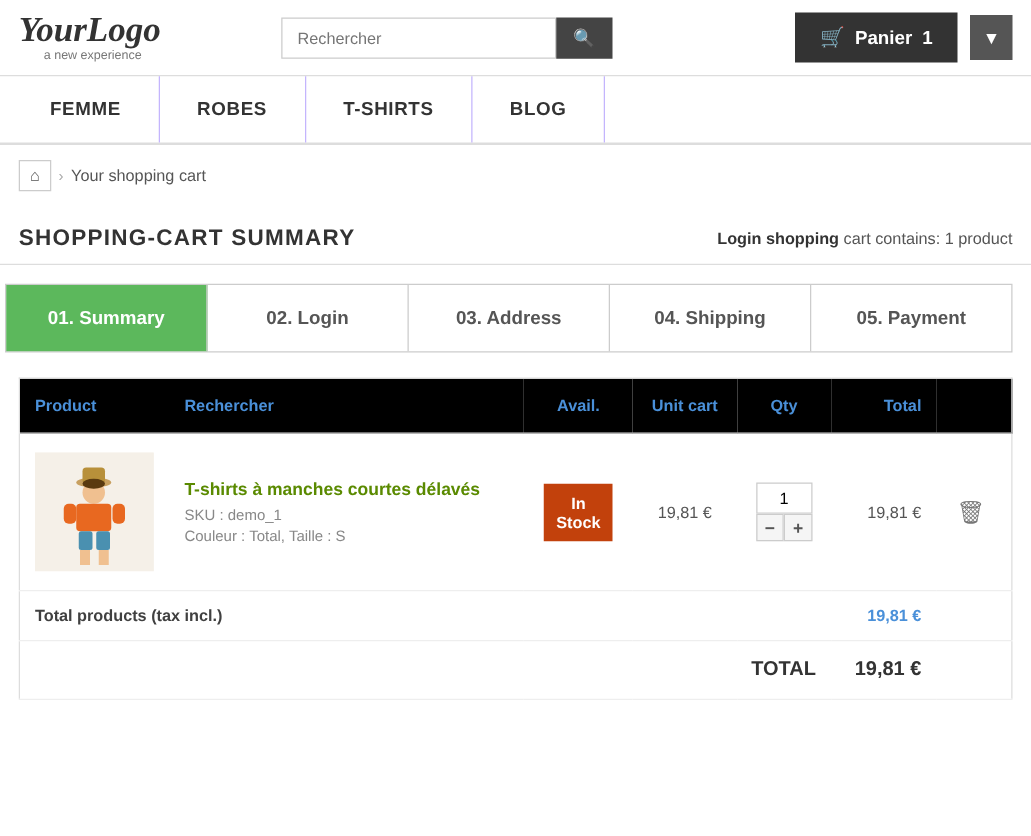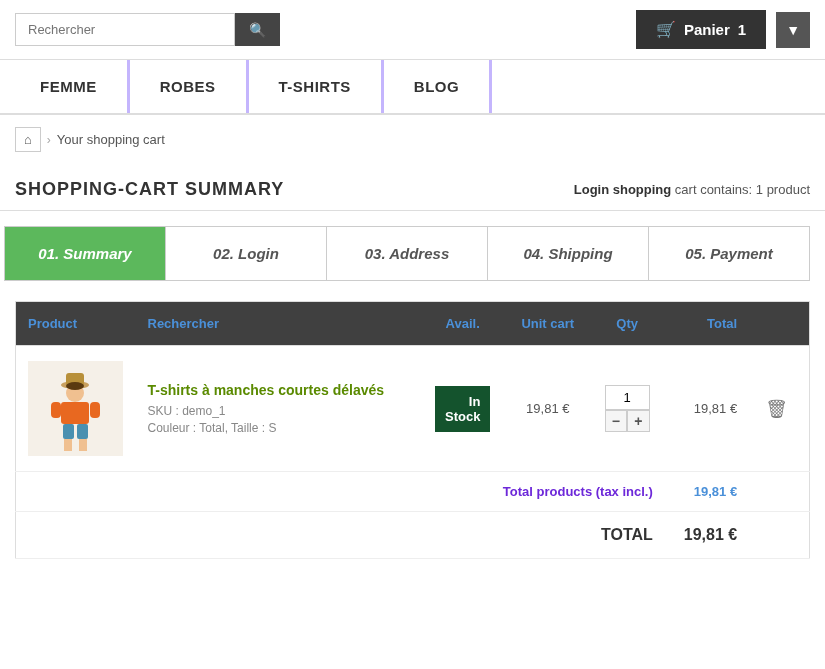--- a/index.html
+++ b/index.html
@@ -78,21 +78,21 @@
       border-bottom: 2px solid #ddd;
       display: flex;
       padding: 0 10px;
     }
     .nav-item {
       padding: 18px 30px;
       font-size: 15px;
       font-weight: bold;
       color: #333;
       cursor: pointer;
-      border-right: 3px solid #c4b5fd;
+      border-right: 1px solid #c4b5fd;
       text-decoration: none;
       letter-spacing: 0.5px;
     }
 
     
     .breadcrumb-area {
       padding: 12px 15px;
       display: flex;
       align-items: center;
       gap: 6px;
@@ -137,21 +137,20 @@
     .cart-summary-text strong {
       color: #333;
       font-weight: bold;
     }
 
     
     .steps-bar {
       display: flex;
       margin: 0 15px 20px 4px;
       border: 1px solid #ccc;
-      font-style: italic;
     }
     .step {
       flex: 1;
       padding: 18px 15px;
       text-align: center;
       font-size: 15px;
       font-weight: bold;
       color: #555;
       border-right: 1px solid #ccc;
       cursor: pointer;
@@ -169,21 +168,21 @@
       border-collapse: collapse;
       width: calc(100% - 30px);
     }
     .cart-table th {
       padding: 14px 12px;
       text-align: left;
       font-size: 13px;
       color: #4a90d9;
       font-weight: bold;
       border-bottom: 1px solid #ddd;
-      background: #404040;
+      background: #000000;
     }
     .cart-table th.right { text-align: right; }
     .cart-table th.center { text-align: center; }
     .cart-table td {
       padding: 15px 12px;
       border-bottom: 1px solid #eee;
       vertical-align: middle;
       font-size: 13px;
     }
     .product-img-cell {
@@ -210,26 +209,26 @@
     .product-sku {
       color: #888;
       font-size: 12px;
       margin-bottom: 3px;
     }
     .product-color {
       color: #888;
       font-size: 12px;
     }
     .stock-badge {
-      background: #14532d;
+      background: #c2410c;
       color: #fff;
       padding: 8px 10px;
       font-size: 13px;
       font-weight: bold;
-      text-align: right;
+      text-align: center;
       display: inline-block;
       cursor: pointer;
       border: none;
     }
     .price-cell {
       text-align: center;
       font-size: 13px;
       color: #555;
     }
     .qty-cell { text-align: center; }
@@ -275,40 +274,44 @@
     }
     .subtotal-row td {
       text-align: right;
       color: #4a90d9;
       font-weight: bold;
       font-size: 13px;
       border-bottom: 1px solid #eee;
       padding: 12px 12px;
     }
     .subtotal-row td:first-child {
-      text-align: right;
-      color: #6d28d9;
+      text-align: left;
+      color: #404040;
     }
     .total-row td {
       text-align: right;
       font-weight: bold;
       font-size: 15px;
       color: #333;
       padding: 14px 12px;
     }
     .total-row td.total-label {
       font-weight: bold;
       font-size: 16px;
       color: #333;
     }
   </style>
 </head>
 <body>
 
 <div class="header">
+  <div class="logo-area">
+    <span class="logo-text">YourLogo</span>
+    <span class="logo-sub">a new experience</span>
+  </div>
   <div class="search-area">
     <input class="search-input" type="text" placeholder="Rechercher" style="">
     <button class="search-btn">
       <span>🔍</span>
     </button>
   </div>
   <button class="cart-btn">
     <span class="cart-icon">🛒</span>
     <span>Panier</span>
     <span>1</span>

